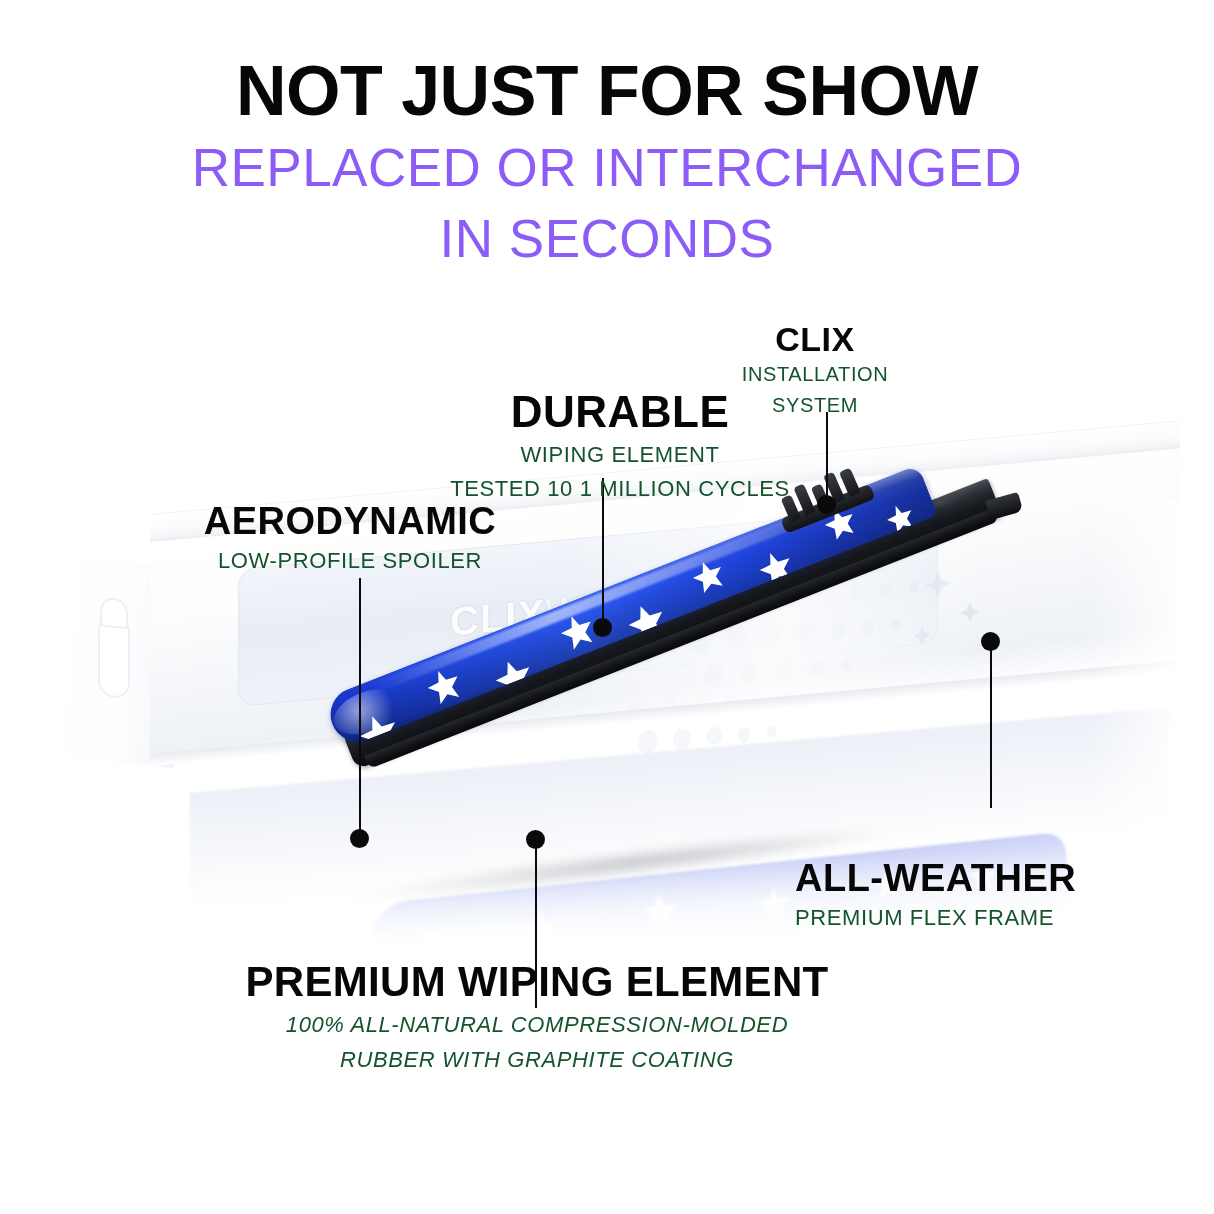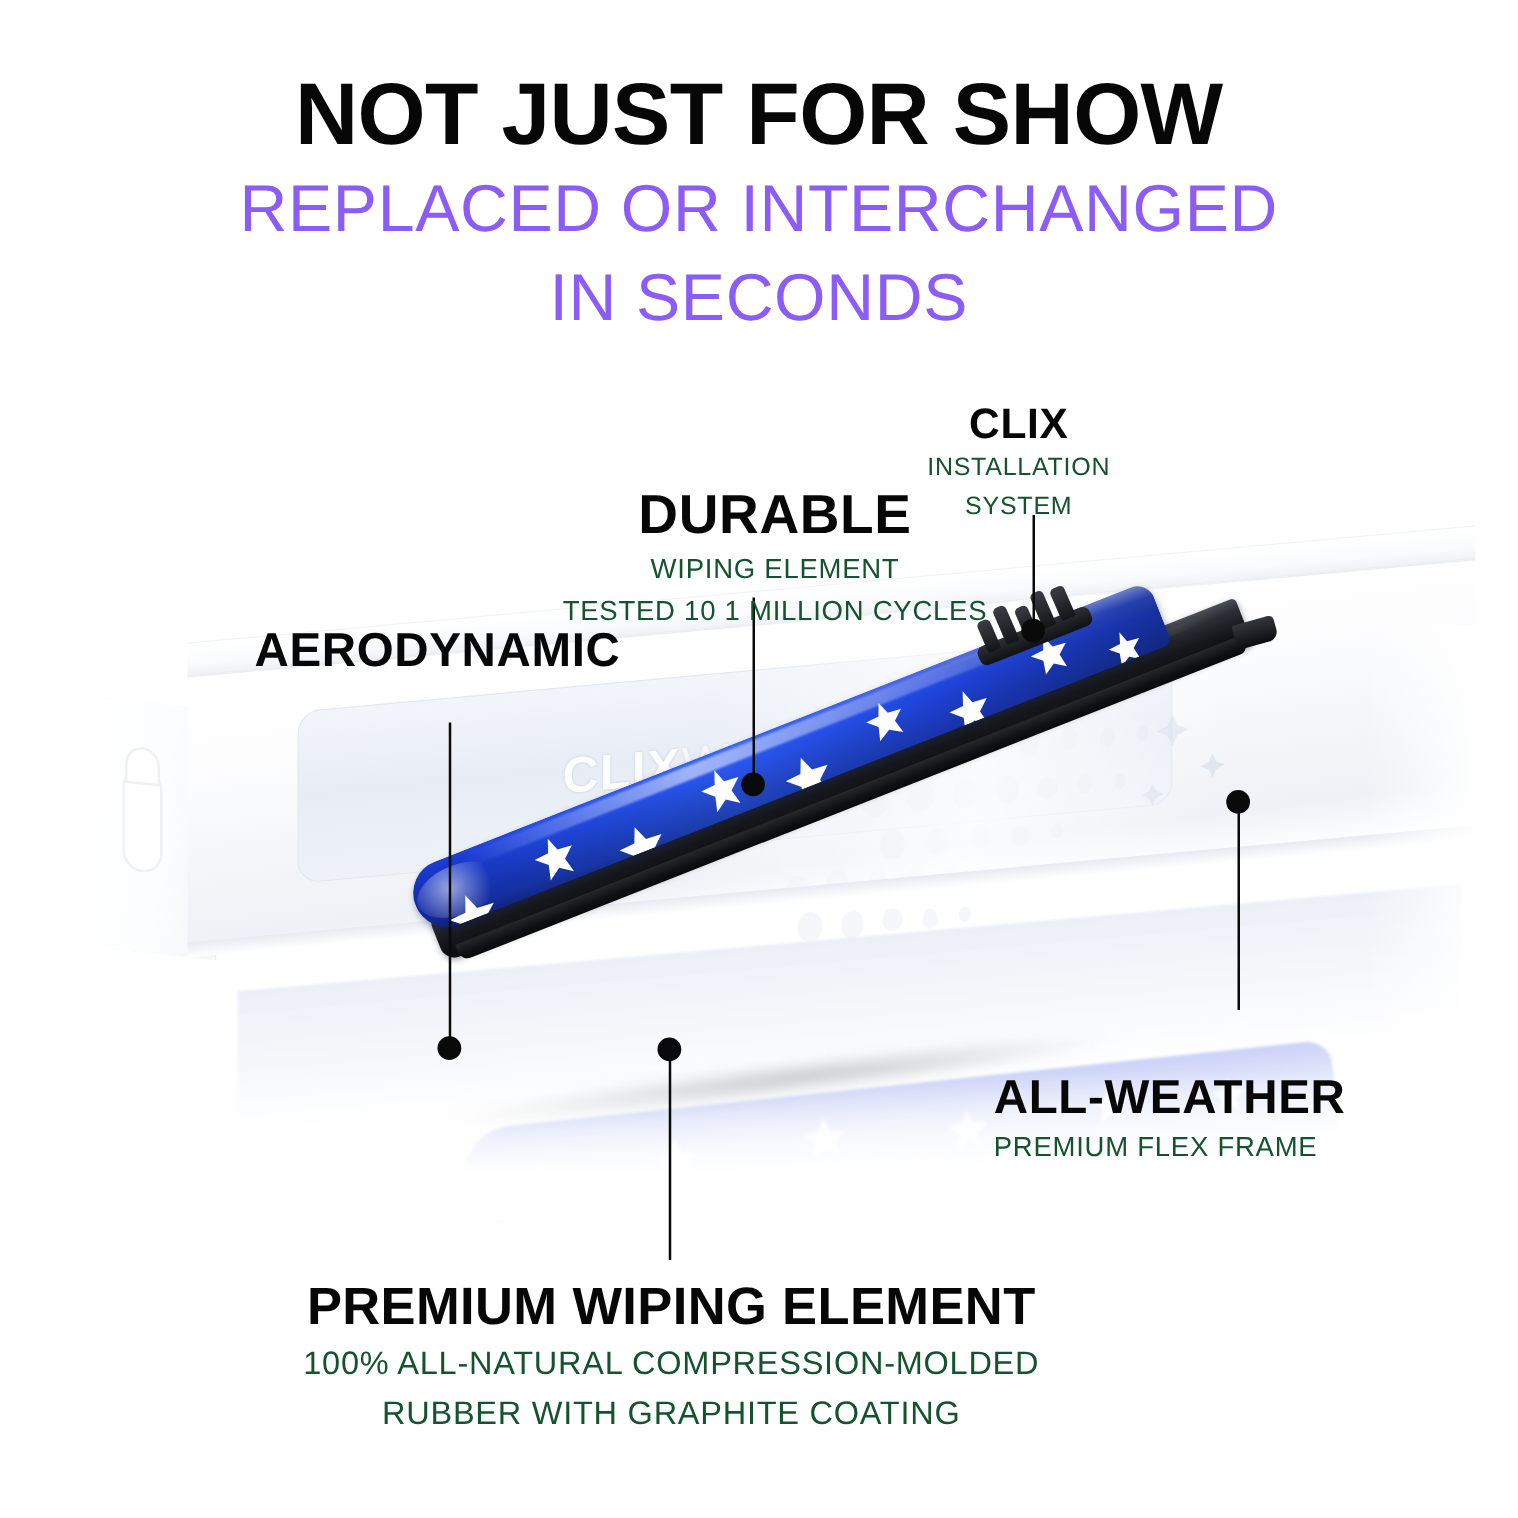--- a/index.html
+++ b/index.html
@@ -43,23 +43,23 @@
   #callout-durable .c-sub{font-size:22px;margin-top:8px;}
 
   #callout-aero{left:140px;top:502px;width:420px;text-align:center;}
   #callout-aero .c-title{font-size:38px;letter-spacing:0.5px;}
   #callout-aero .c-sub{font-size:22px;margin-top:8px;}
 
   #callout-weather{left:795px;top:812px;width:400px;text-align:left;margin-top:47px;}
   #callout-weather .c-title{font-size:38px;letter-spacing:0.5px;}
   #callout-weather .c-sub{font-size:22px;margin-top:8px;}
 
-  #callout-premium{left:157px;top:1024px;width:760px;text-align:center;}
+  #callout-premium{left:157px;top:961px;width:760px;text-align:center;}
   #callout-premium .c-title{font-size:42px;letter-spacing:0.3px;}
-  #callout-premium .c-sub{font-size:26px;margin-top:9px;}
+  #callout-premium .c-sub{font-size:22px;margin-top:9px;font-style:italic;}
 
   
   .leader{position:absolute;background:#0a0a0a;}
   .leader.v{width:2px;}
   .dot{position:absolute;width:19px;height:19px;border-radius:50%;background:#0a0a0a;}
 
   #leader-clix{left:826px;top:412px;height:92px;}
   #dot-clix{left:817px;top:495px;}
 
   #leader-durable{left:602px;top:478px;height:150px;}
@@ -399,20 +399,21 @@
   </div>
 
   <div class="callout" id="callout-durable">
     <div class="c-title">DURABLE</div>
     <div class="c-sub">WIPING ELEMENT</div>
     <div class="c-sub">TESTED 10 1 MILLION CYCLES</div>
   </div>
 
   <div class="callout" id="callout-aero">
     <div class="c-title">AERODYNAMIC</div>
+    <div class="c-sub">LOW-PROFILE SPOILER</div>
   </div>
 
   <div class="callout" id="callout-weather">
     <div class="c-title">ALL-WEATHER</div>
     <div class="c-sub">PREMIUM FLEX FRAME</div>
   </div>
 
   <div class="callout" id="callout-premium">
     <div class="c-title">PREMIUM WIPING ELEMENT</div>
     <div class="c-sub">100% ALL-NATURAL COMPRESSION-MOLDED</div>

